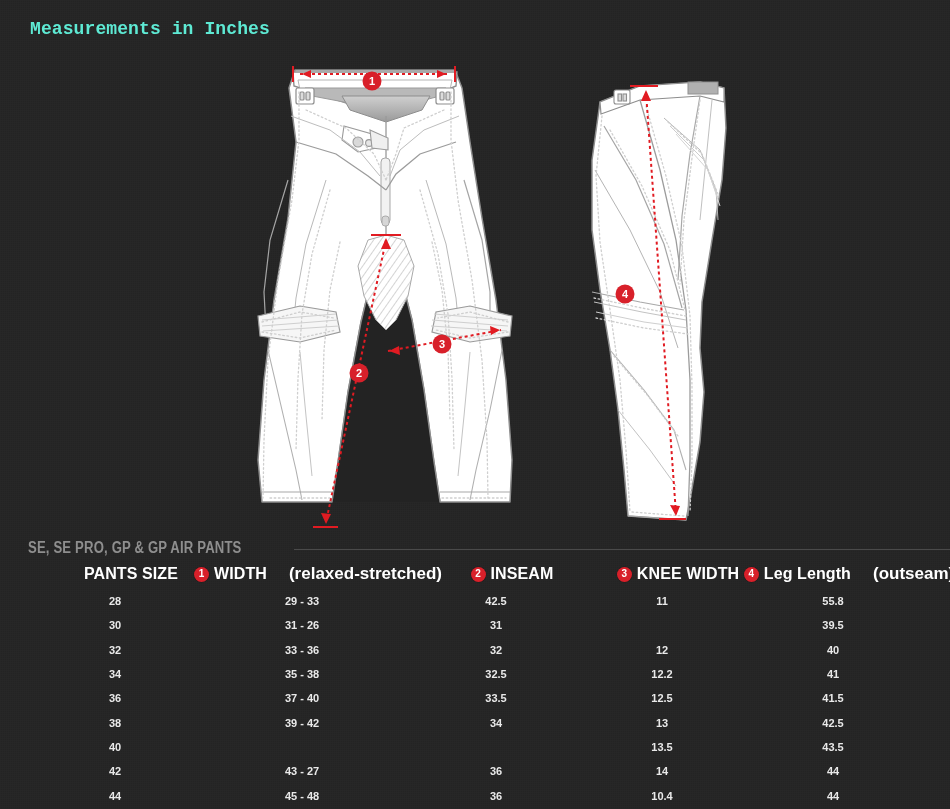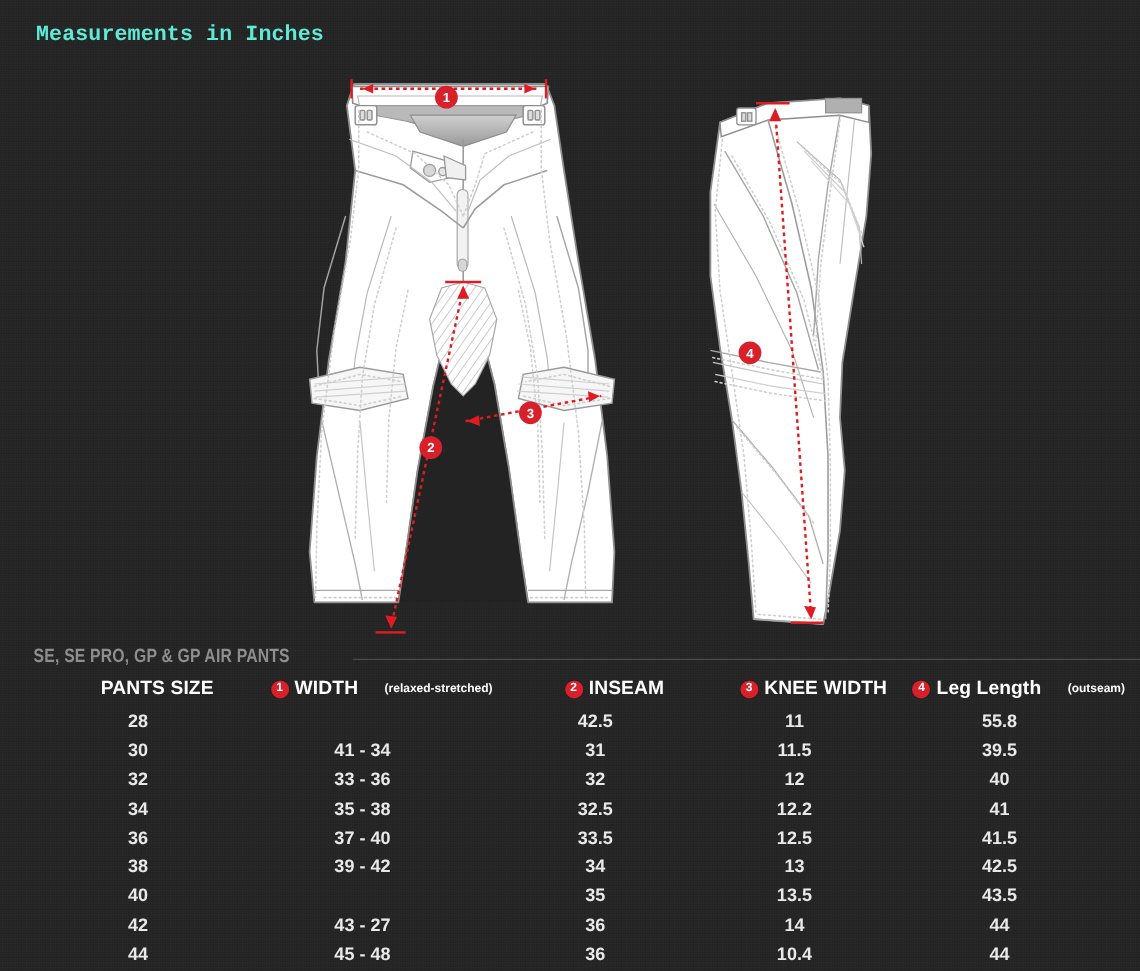--- a/index.html
+++ b/index.html
@@ -45,37 +45,37 @@
   }
   .group-rule{flex:1;height:1px;background:#4a4a4a;margin-left:6px;position:relative;top:1px;}
 
   .hdr-row{position:absolute;left:16px;top:30px;width:950px;height:22px;}
   .hdr-cell{
     position:absolute;top:0;height:22px;
     display:flex;align-items:center;justify-content:center;
     color:#ffffff;white-space:nowrap;
   }
   .hdr-main{font-size:16px;font-weight:bold;letter-spacing:.1px;}
-  .hdr-sub{font-size:10px;font-weight:bold;margin-left:22px;}
+  .hdr-sub{font-size:17px;font-weight:bold;margin-left:22px;}
 
   .badge{
     display:inline-flex;align-items:center;justify-content:center;
     width:15px;height:15px;border-radius:50%;
     background:#d8202a;color:#fff;
     font-size:10px;font-weight:bold;line-height:1;
     margin-right:5px;flex:none;
     box-shadow:0 0 0 .5px rgba(0,0,0,.25);
   }
 
   .body-rows{position:absolute;left:0;top:56px;width:950px;}
   .drow{height:24.3px;position:relative;}
   .dcell{
     position:absolute;top:0;height:24.3px;
     display:flex;align-items:center;justify-content:center;
-    color:#e9e9e9;font-size:15px;font-weight:bold;white-space:nowrap;
+    color:#e9e9e9;font-size:11px;font-weight:bold;white-space:nowrap;
   }
 
   
   .c0{left:40px;width:150px;}
   .c1{left:196px;width:212px;}
   .c2{left:416px;width:160px;}
   .c3{left:580px;width:164px;}
   .c4{left:738px;width:190px;}
 </style>
 </head>
@@ -297,29 +297,29 @@
         </div>
         <div class="hdr-cell c4">
           <span class="badge">4</span>
           <span class="hdr-main">Leg Length</span>
           <span class="hdr-sub">(outseam)</span>
         </div>
       </div>
     <div class="body-rows" id="body-rows">
         <div class="drow">
           <div class="dcell c0">28</div>
+          <div class="dcell c1">29 - 33</div>
           <div class="dcell c2">42.5</div>
           <div class="dcell c3">11</div>
           <div class="dcell c4">55.8</div>
         </div>
         <div class="drow">
           <div class="dcell c0">30</div>
-          <div class="dcell c1">41 - 34</div>
+          <div class="dcell c1">31 - 26</div>
           <div class="dcell c2">31</div>
-          <div class="dcell c3">11.5</div>
           <div class="dcell c4">39.5</div>
         </div>
         <div class="drow">
           <div class="dcell c0">32</div>
           <div class="dcell c1">33 - 36</div>
           <div class="dcell c2">32</div>
           <div class="dcell c3">12</div>
           <div class="dcell c4">40</div>
         </div>
         <div class="drow">
@@ -338,21 +338,20 @@
         </div>
         <div class="drow">
           <div class="dcell c0">38</div>
           <div class="dcell c1">39 - 42</div>
           <div class="dcell c2">34</div>
           <div class="dcell c3">13</div>
           <div class="dcell c4">42.5</div>
         </div>
         <div class="drow">
           <div class="dcell c0">40</div>
-          <div class="dcell c2">35</div>
           <div class="dcell c3">13.5</div>
           <div class="dcell c4">43.5</div>
         </div>
         <div class="drow">
           <div class="dcell c0">42</div>
           <div class="dcell c1">43 - 27</div>
           <div class="dcell c2">36</div>
           <div class="dcell c3">14</div>
           <div class="dcell c4">44</div>
         </div>

